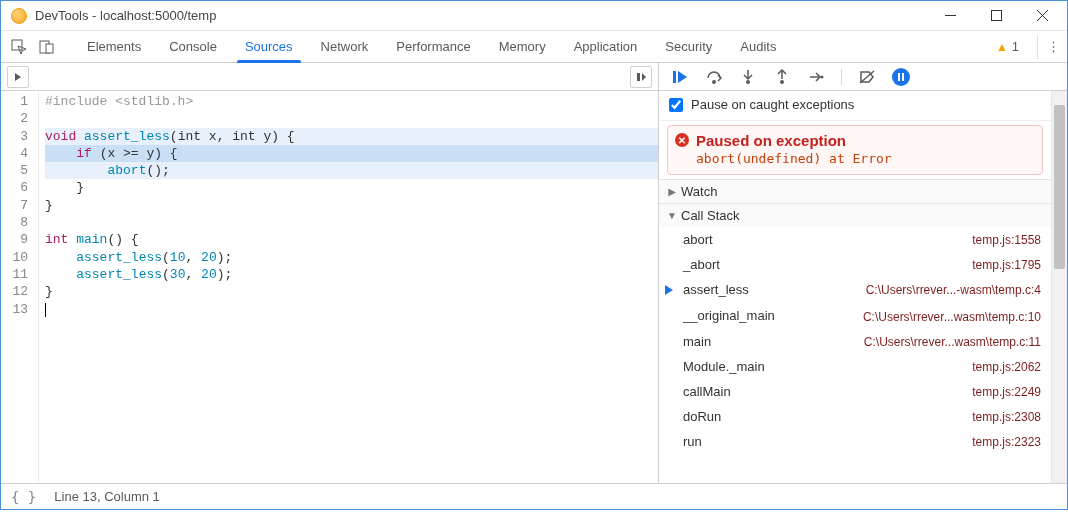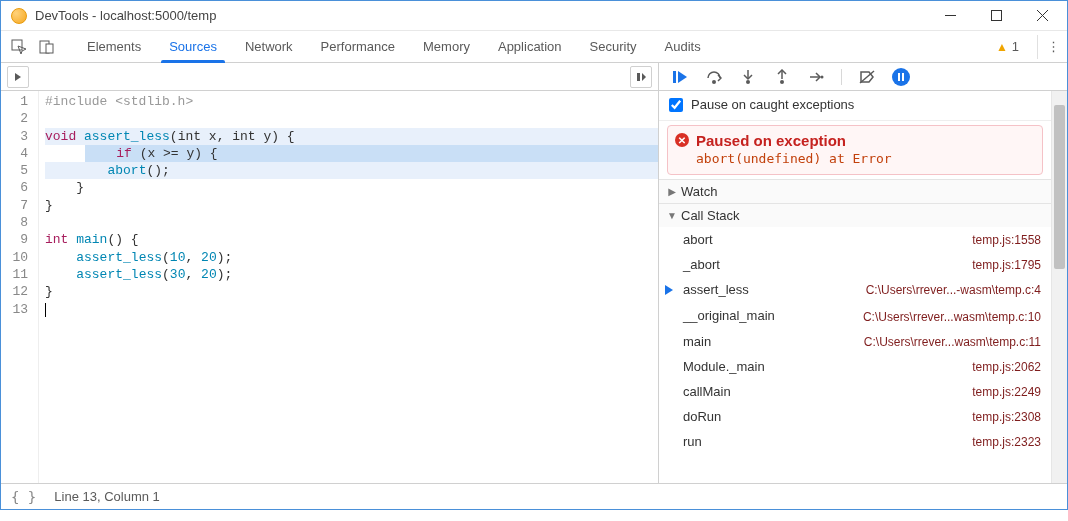--- a/index.html
+++ b/index.html
@@ -35,21 +35,21 @@
 .dbg-btn.resume { color: #1a73e8; }
 .dbg-sep { width: 1px; height: 16px; background: #d8d8d8; margin: 0 2px; }
 .pause-circle { width: 18px; height: 18px; border-radius: 50%; background: #1a73e8; display: flex; align-items: center; justify-content: center; }
 .pause-circle::before { content: ""; width: 2px; height: 8px; background: #fff; box-shadow: 4px 0 0 #fff; margin-right: 4px; }
 .content { flex: 1; display: flex; min-height: 0; }
 .editor-pane { width: 658px; display: flex; flex-direction: column; border-right: 1px solid #d0d0d0; min-height: 0; }
 .editor-body { flex: 1; display: flex; font-family: Consolas, "Courier New", monospace; font-size: 13px; line-height: 17.3px; overflow: hidden; position: relative; }
 .gutter { width: 38px; text-align: right; color: #888; padding: 2px 10px 0 0; background: #fff; border-right: 1px solid #eee;}
 .code { flex: 1; padding: 2px 0 0 6px; white-space: pre; position: relative; }
 .line { height: 17.3px; }
-.hl-line { background: #c9dff6; margin-left: 40px; }
+.hl-line { background: #c9dff6; }
 .hl-partial { background: #e8f0fb; }
 .kw { color: #a71d5d; }
 .fn { color: #0086b3; }
 .dir { color: #999; }
 .num { color: #0086b3; }
 .caret { display: inline-block; width: 1px; height: 14px; background: #000; vertical-align: text-bottom; animation: blink 1.1s steps(1) infinite; }
 @keyframes blink { 50% { opacity: 0; } }
 .right-pane { flex: 1; display: flex; min-height: 0; }
 .right-content { flex: 1; overflow: hidden; display: flex; flex-direction: column; }
 .right-scroll { width: 16px; background: #f1f1f1; border-left: 1px solid #e6e6e6; position: relative; }
@@ -109,20 +109,21 @@
         </svg>
       </div>
     <div class="tb-icon">
         <svg viewBox="0 0 16 16">
           <rect x="1" y="2" width="9" height="12" fill="none" stroke="currentColor"></rect>
           <rect x="7" y="5" width="7" height="9" fill="#fff" stroke="currentColor"></rect>
         </svg>
       </div>
     <div class="tabs" id="main-tabs">
         <div class="tab">Elements</div>
+        <div class="tab">Console</div>
         <div class="tab active">Sources</div>
         <div class="tab">Network</div>
         <div class="tab">Performance</div>
         <div class="tab">Memory</div>
         <div class="tab">Application</div>
         <div class="tab">Security</div>
         <div class="tab">Audits</div>
       </div>
     <div class="tb-spacer"></div>
     <div class="warn-badge">

